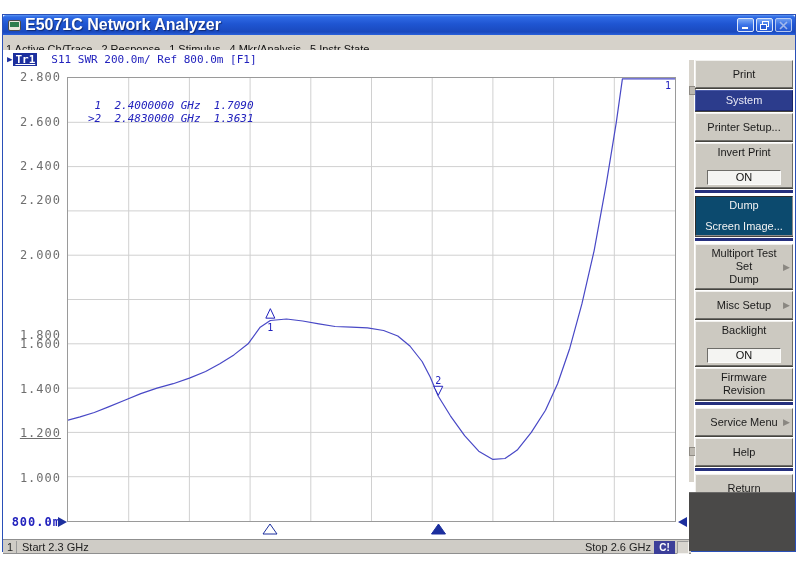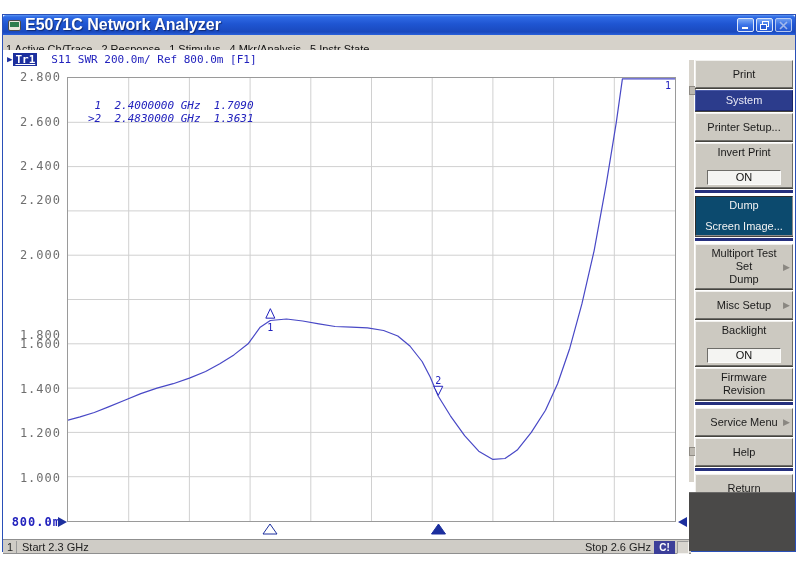--- a/index.html
+++ b/index.html
@@ -184,21 +184,21 @@
 
       <div id="ylabels">
           <div class="ylab" style="top: 20px;">2.800</div>
           <div class="ylab" style="top: 64.5px;">2.600</div>
           <div class="ylab" style="top: 109px;">2.400</div>
           <div class="ylab" style="top: 143px;">2.200</div>
           <div class="ylab" style="top: 198px;">2.000</div>
           <div class="ylab" style="top: 242.5px; margin-top: 35px;">1.800</div>
           <div class="ylab" style="top: 287px;">1.600</div>
           <div class="ylab" style="top: 331.5px;">1.400</div>
-          <div class="ylab" style="top: 376px;">1.200</div>
+          <div class="ylab" style="top: 376px; text-decoration: underline;">1.200</div>
           <div class="ylab" style="top: 420.5px;">1.000</div>
           <div class="ylab ref" style="top: 465px;">800.0m</div>
         </div>
       <div class="ref-label"></div>
       <div class="ref-arrow-left"></div>
       <div class="ref-arrow-right"></div>
 
       <svg class="stim-markers" id="stim-markers" width="609" height="14">
           <polygon points="203,1 196,11 210,11" fill="#ffffff" stroke="#1c2f9e"></polygon>
           <polygon points="371.4900000000002,1 364.4900000000002,11 378.4900000000002,11" fill="#1c2f9e" stroke="#1c2f9e"></polygon>

